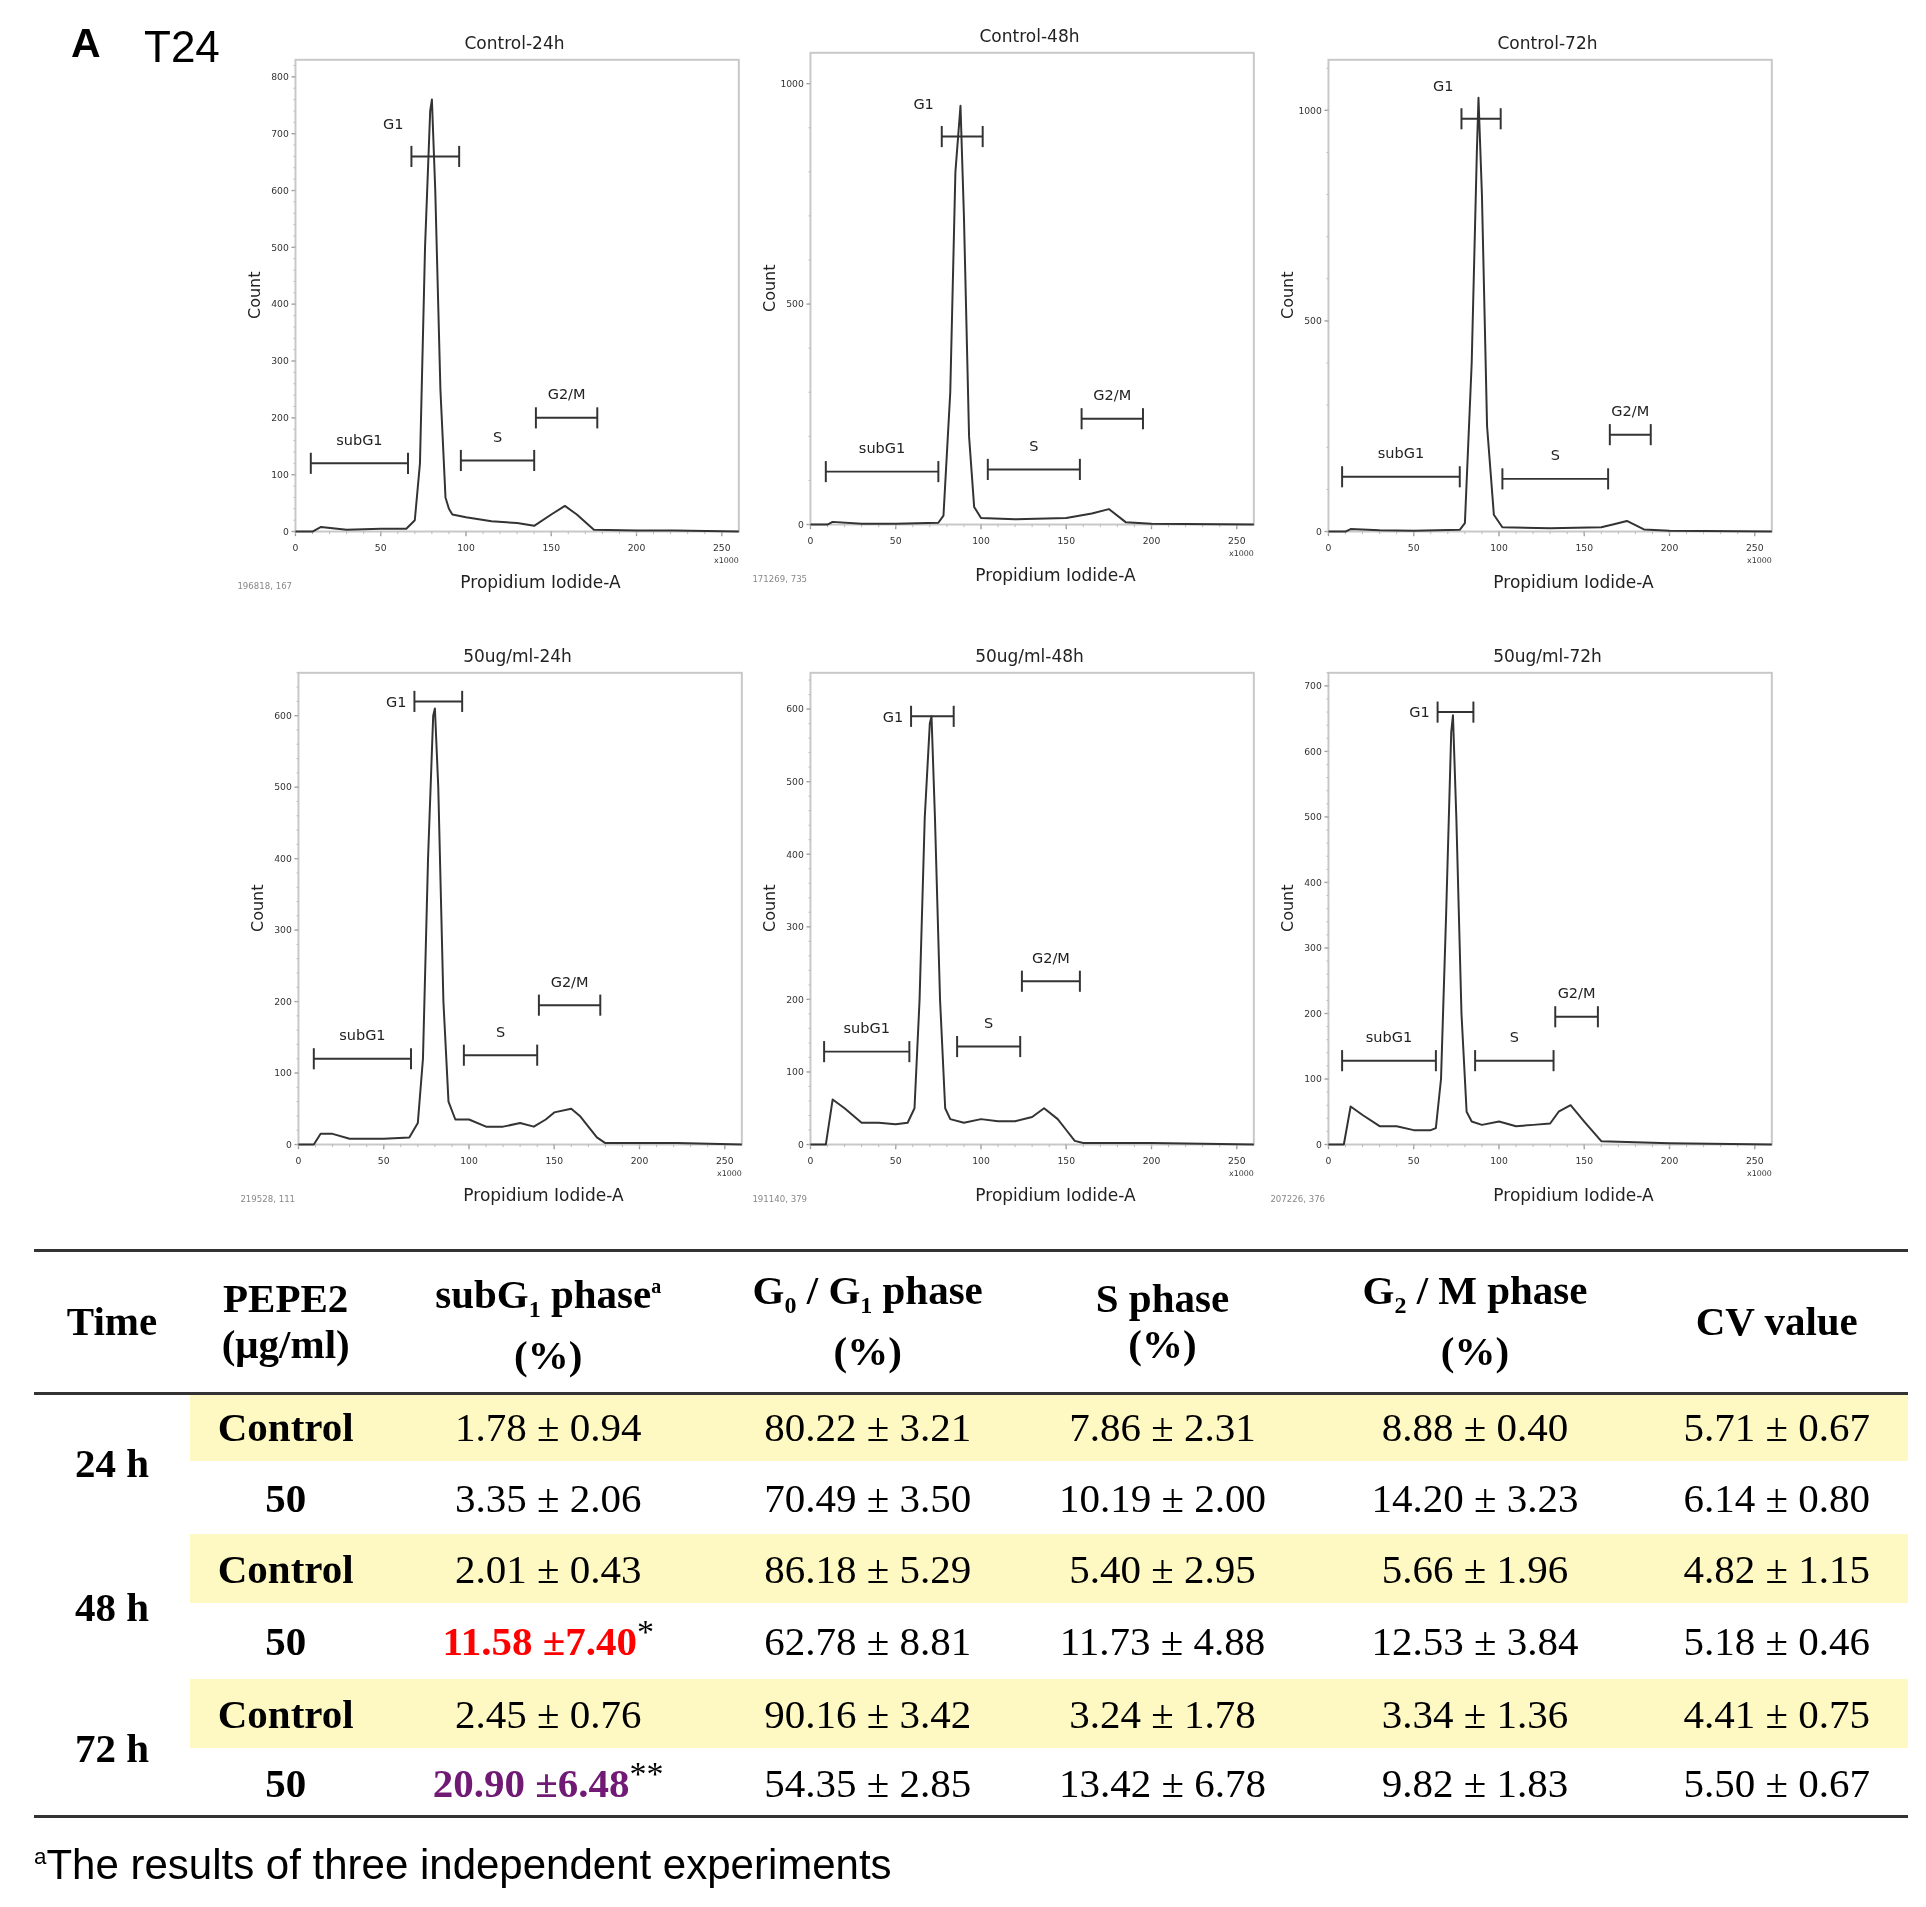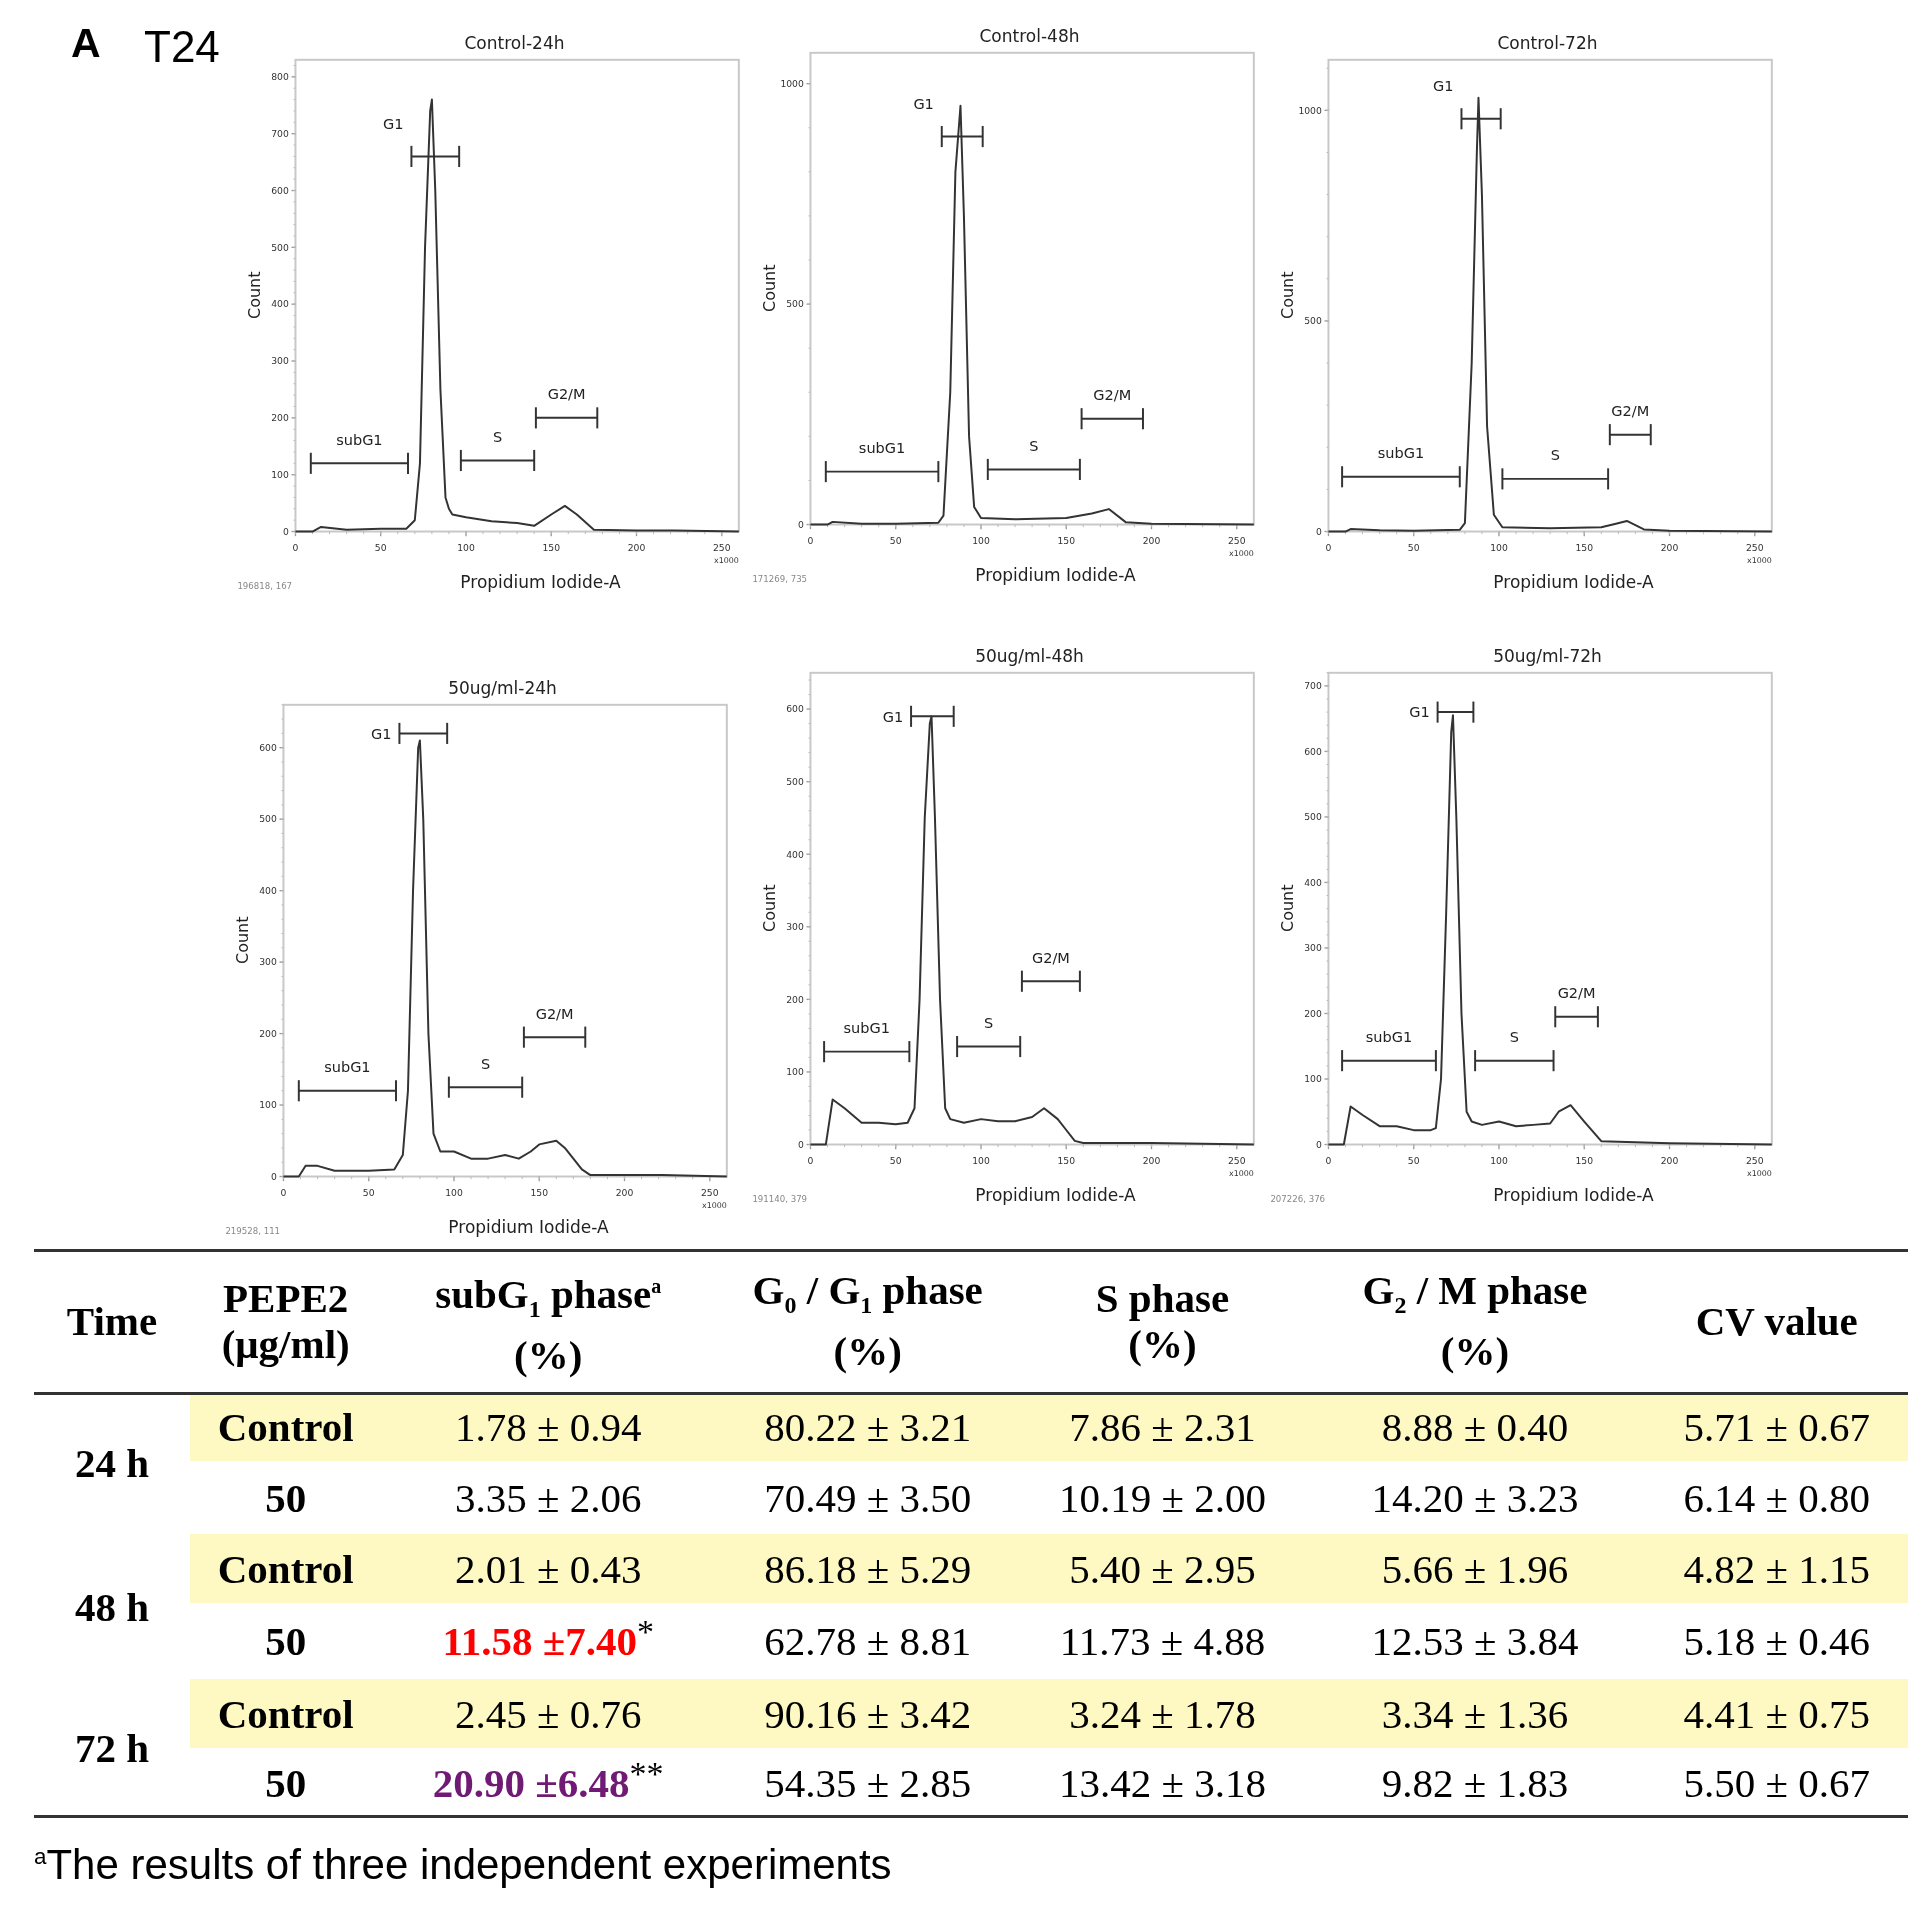--- a/index.html
+++ b/index.html
@@ -321,21 +321,21 @@
         <text x="421.7538461538461" y="652.2008928571429" text-anchor="middle" class="gate-label">S</text>
         <line x1="504.46153846153845" y1="613.1696428571429" x2="566.4923076923077" y2="613.1696428571429" stroke="#333" stroke-width="3"></line>
         <line x1="504.46153846153845" y1="597.1696428571429" x2="504.46153846153845" y2="629.1696428571429" stroke="#333" stroke-width="3"></line>
         <line x1="566.4923076923077" y1="597.1696428571429" x2="566.4923076923077" y2="629.1696428571429" stroke="#333" stroke-width="3"></line>
         <text x="535.4769230769231" y="585.1696428571429" text-anchor="middle" class="gate-label">G2/M</text>
       </svg>
       <div class="ylabel" style="left: 1.3px; top: 289px;">Count</div>
       <div class="xlabel" style="top: 542px; padding-left: 26px;">Propidium Iodide-A</div>
       <div class="sample-id" style="left: -6.6px; top: 551px;"></div>
     </div>
-    <div class="plot" style="left: 232px; top: 643px; margin-top: 32px;">
+    <div class="plot" style="left: 247px; top: 643px;">
       <div class="plot-title" style="top: 3.3px;">50ug/ml-24h</div>
       <svg width="541" height="594" viewBox="0 0 820 900">
         <rect x="78" y="45" width="672" height="715" fill="none" stroke="#c8c8c8" stroke-width="3"></rect>
         <line x1="72" y1="760" x2="78" y2="760" stroke="#999" stroke-width="2"></line>
         <text x="68" y="765" text-anchor="end" class="tick">0</text>
         <line x1="72" y1="651.6666666666666" x2="78" y2="651.6666666666666" stroke="#999" stroke-width="2"></line>
         <text x="68" y="656.6666666666666" text-anchor="end" class="tick">100</text>
         <line x1="72" y1="543.3333333333333" x2="78" y2="543.3333333333333" stroke="#999" stroke-width="2"></line>
         <text x="68" y="548.3333333333333" text-anchor="end" class="tick">200</text>
         <line x1="72" y1="435" x2="78" y2="435" stroke="#999" stroke-width="2"></line>
@@ -728,21 +728,21 @@
           <td class=" shade">2.45 ± 0.76</td>
           <td class=" shade">90.16 ± 3.42</td>
           <td class=" shade">3.24 ± 1.78</td>
           <td class=" shade">3.34 ± 1.36</td>
           <td class=" shade">4.41 ± 0.75</td>
         </tr>
         <tr style="height: 66px;">
           <td class="dose shade">50</td>
           <td class=" shade"><span class="red" style="color: #701a75;">20.90 ±6.48</span><span class="star">**</span></td>
           <td class=" shade">54.35 ± 2.85</td>
-          <td class=" shade">13.42 ± 3.18</td>
+          <td class=" shade">13.42 ± 6.78</td>
           <td class=" shade">9.82 ± 1.83</td>
           <td class=" shade">5.50 ± 0.67</td>
         </tr>
       </tbody>
   </table>
   <div class="rule" style="top:143px;"></div>
   <div class="rule" style="top:566px;"></div>
 </div>
 
 <div class="footnote"><sup>a</sup><span>The results of three independent experiments</span></div>

